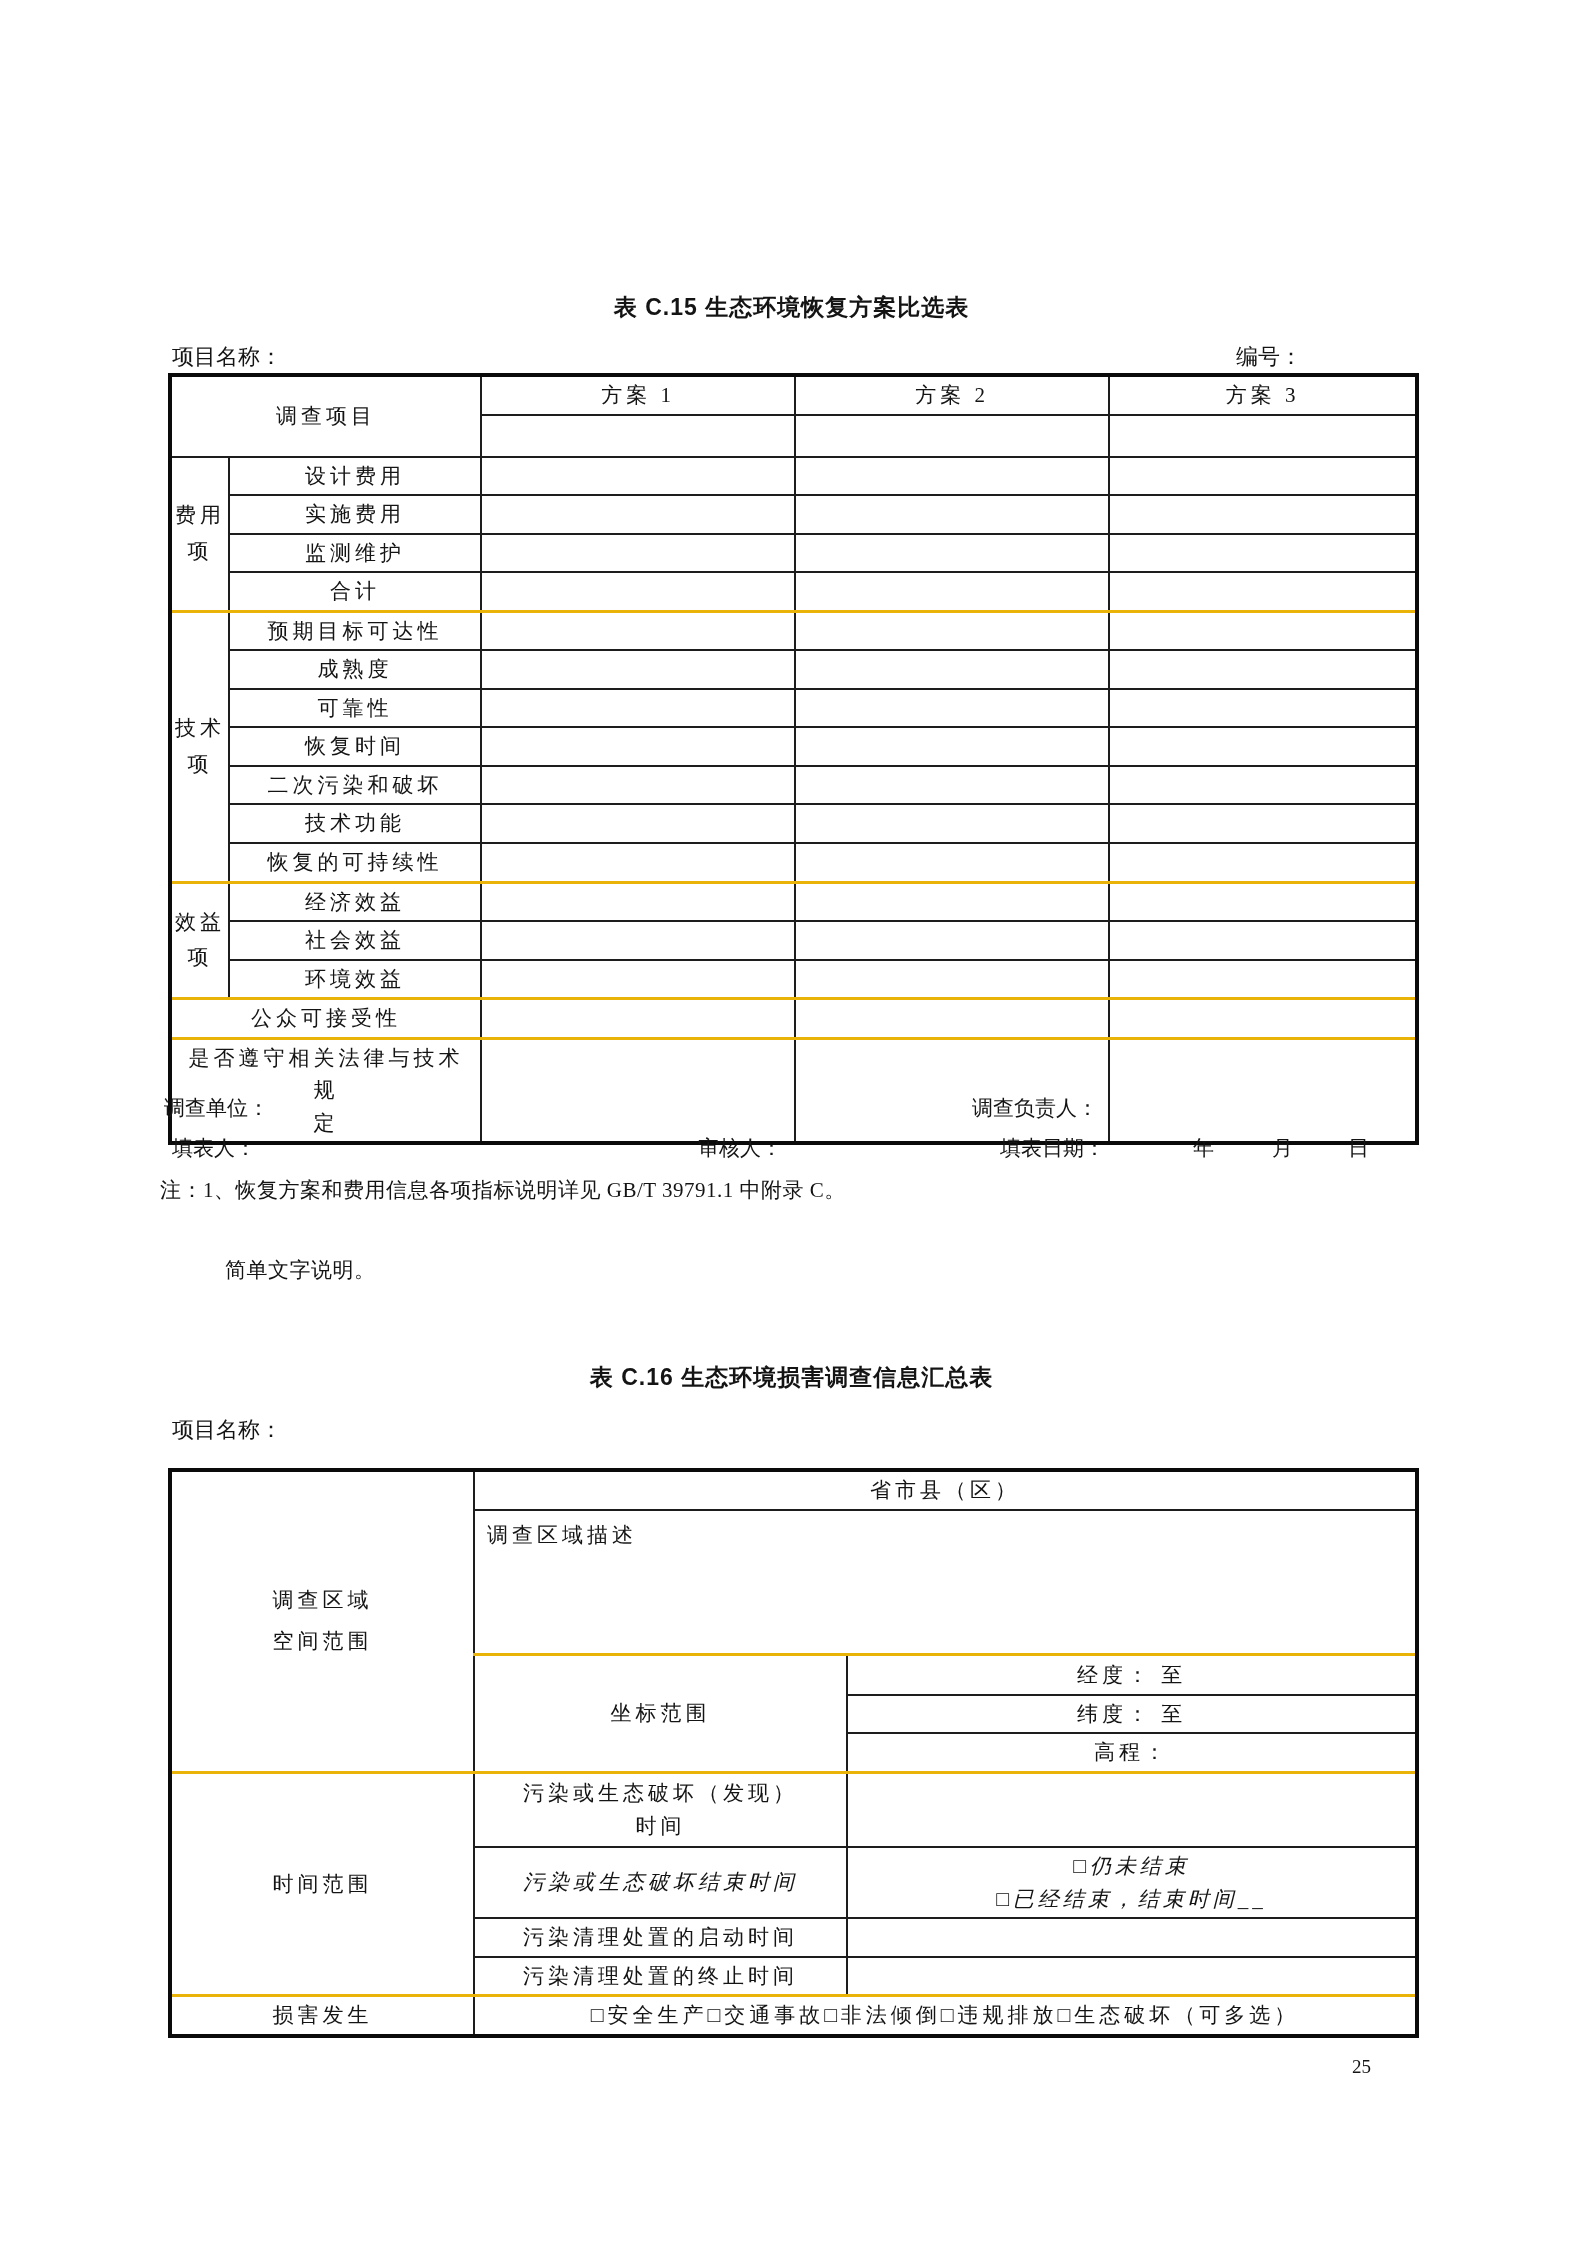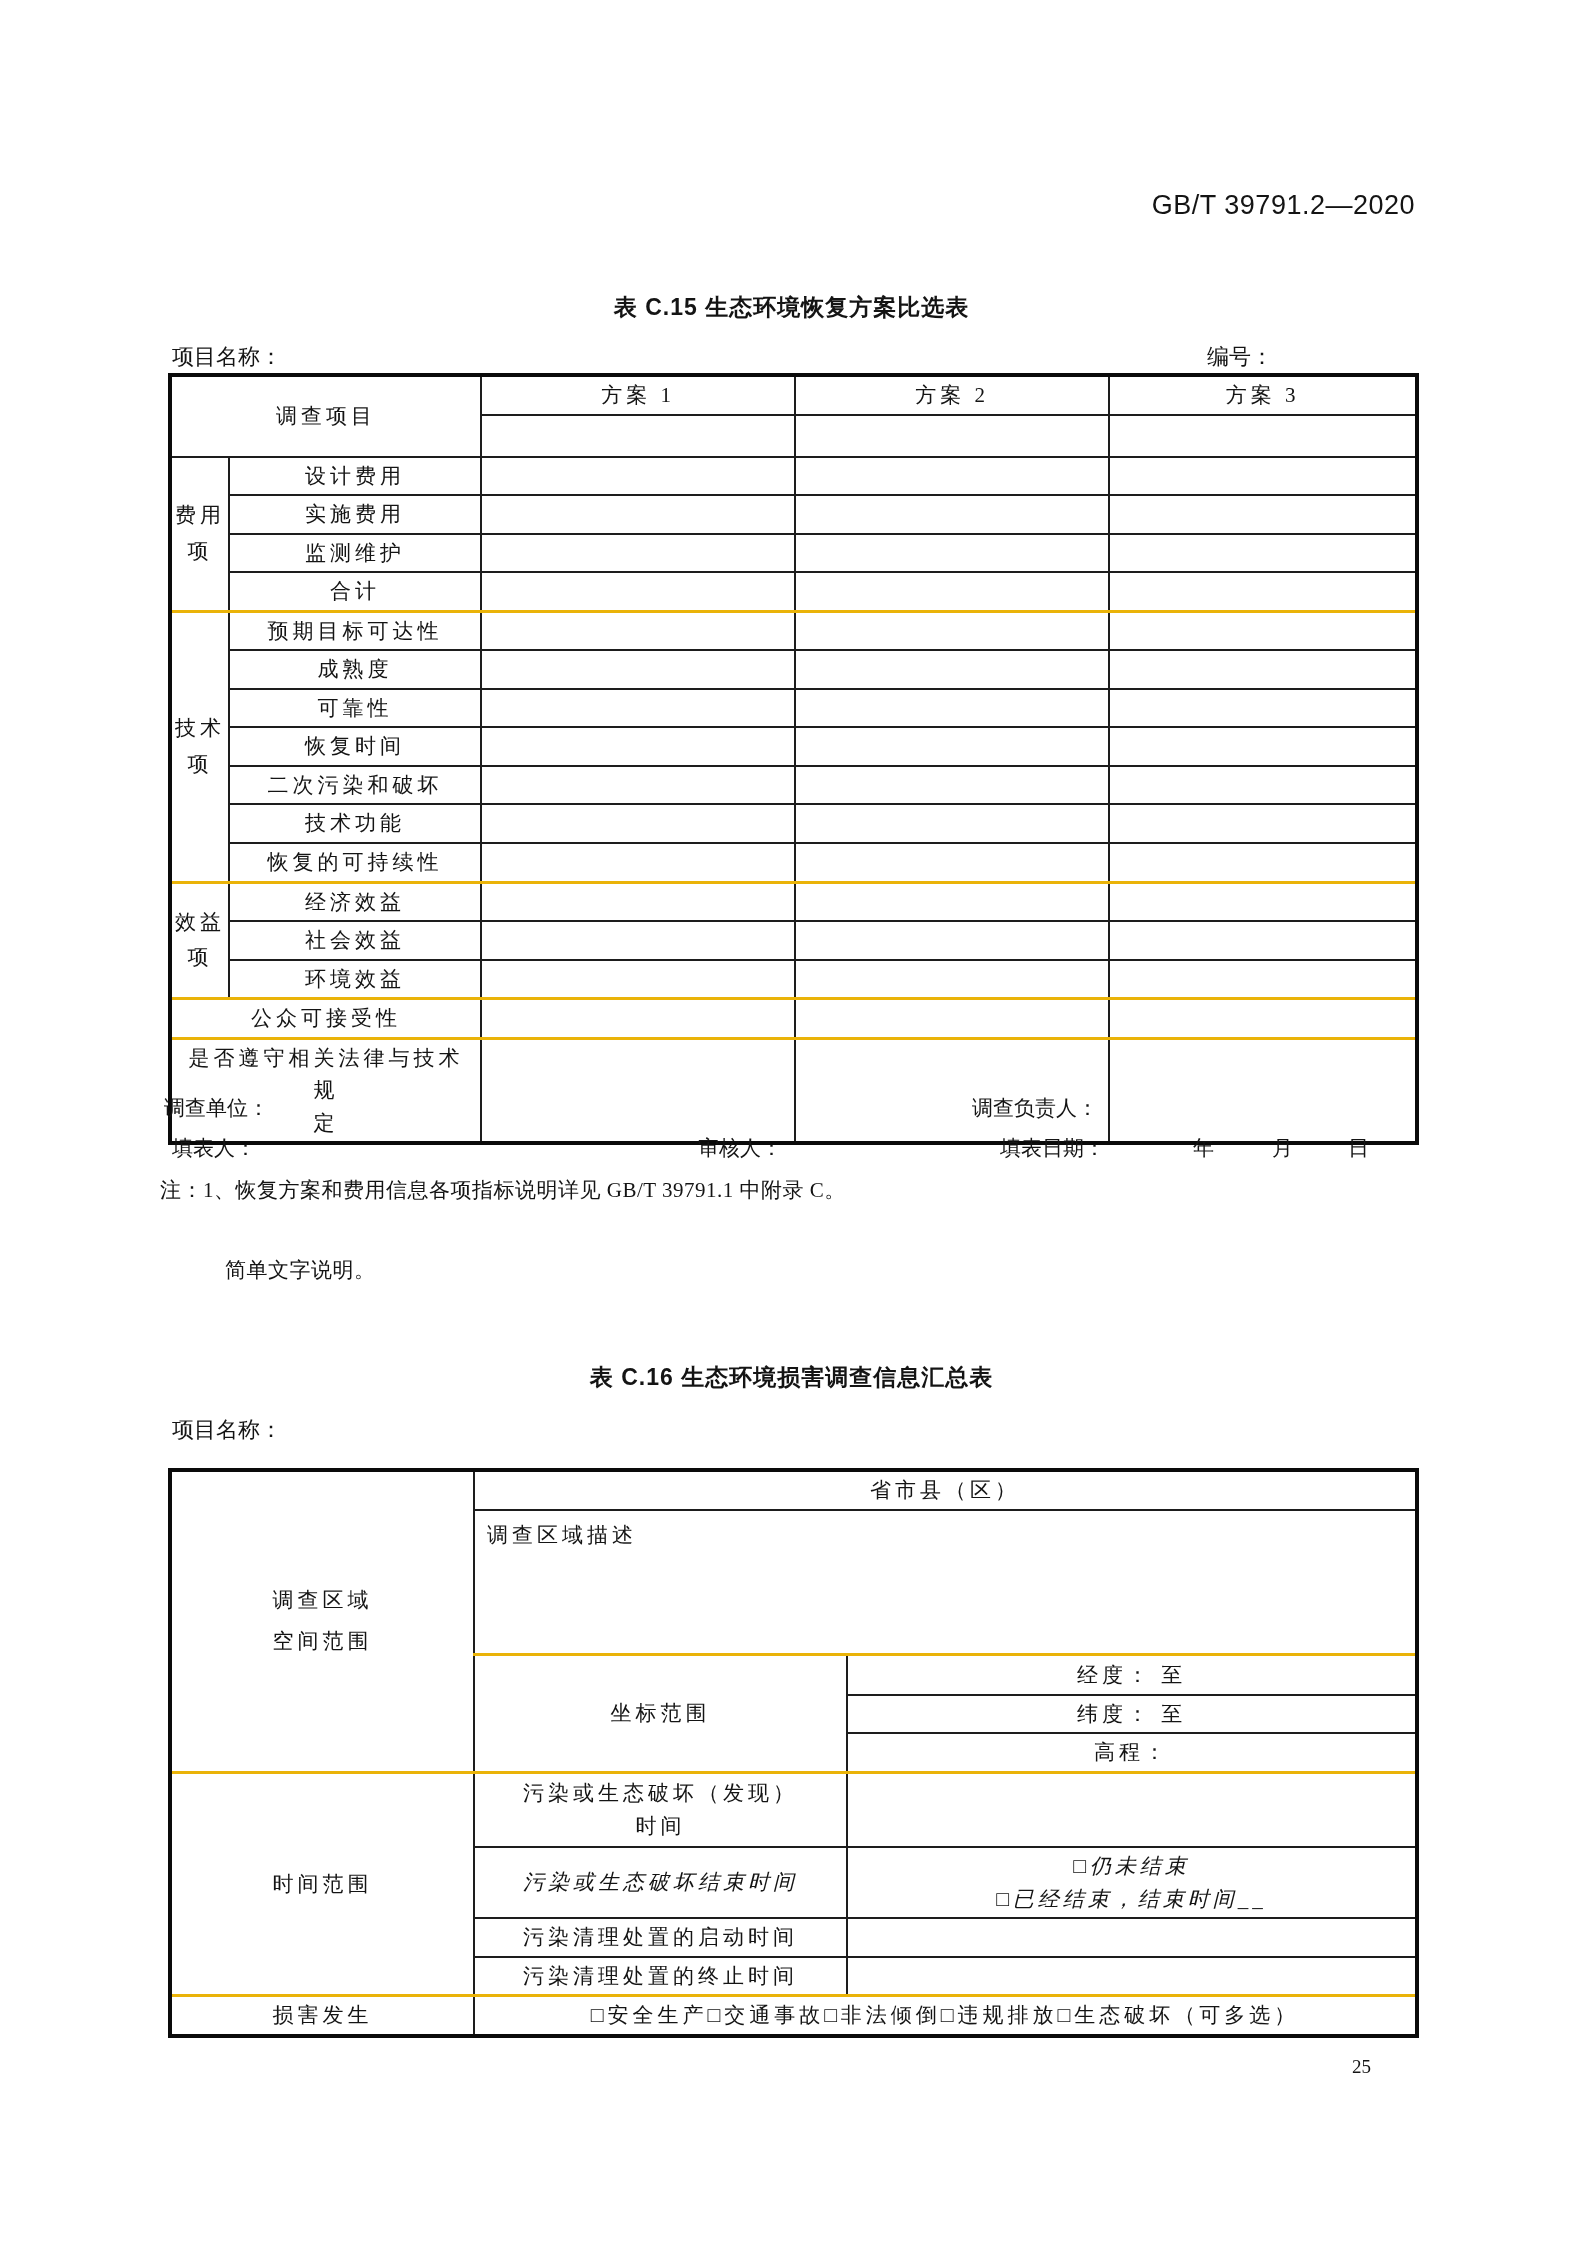--- a/index.html
+++ b/index.html
@@ -39,26 +39,25 @@
   .r6{height:75px;} .r7{height:64px;font-style:italic;} .r8{height:37px;} .r9{height:37px;} .r10{height:36px;}
   .ftr{font-size:21px;white-space:nowrap;}
   .note{font-size:21px;white-space:nowrap;letter-spacing:0.5px;}
   .pagenum{font-size:19px;}
 </style>
 </head>
 <body>
 
 <div class="page">
 
-  <div class="abs doc-header">GB/T 39791.2—2020</div>
 
   <div class="abs tbl-title" id="title1">表 C.15 生态环境恢复方案比选表</div>
 
   <span class="abs meta" style="left:172px;top:342px;">项目名称：</span>
-  <span class="abs meta" style="left:1207px;top:342px;">编号：</span>
+  <span class="abs meta" style="left:1236px;top:342px;">编号：</span>
 
   <table class="abs" id="table1">
     <colgroup>
       <col style="width:59px">
         <col style="width:252px">
         <col style="width:314px">
         <col style="width:314px">
         <col style="width:308px">
     </colgroup>
     <tbody>

